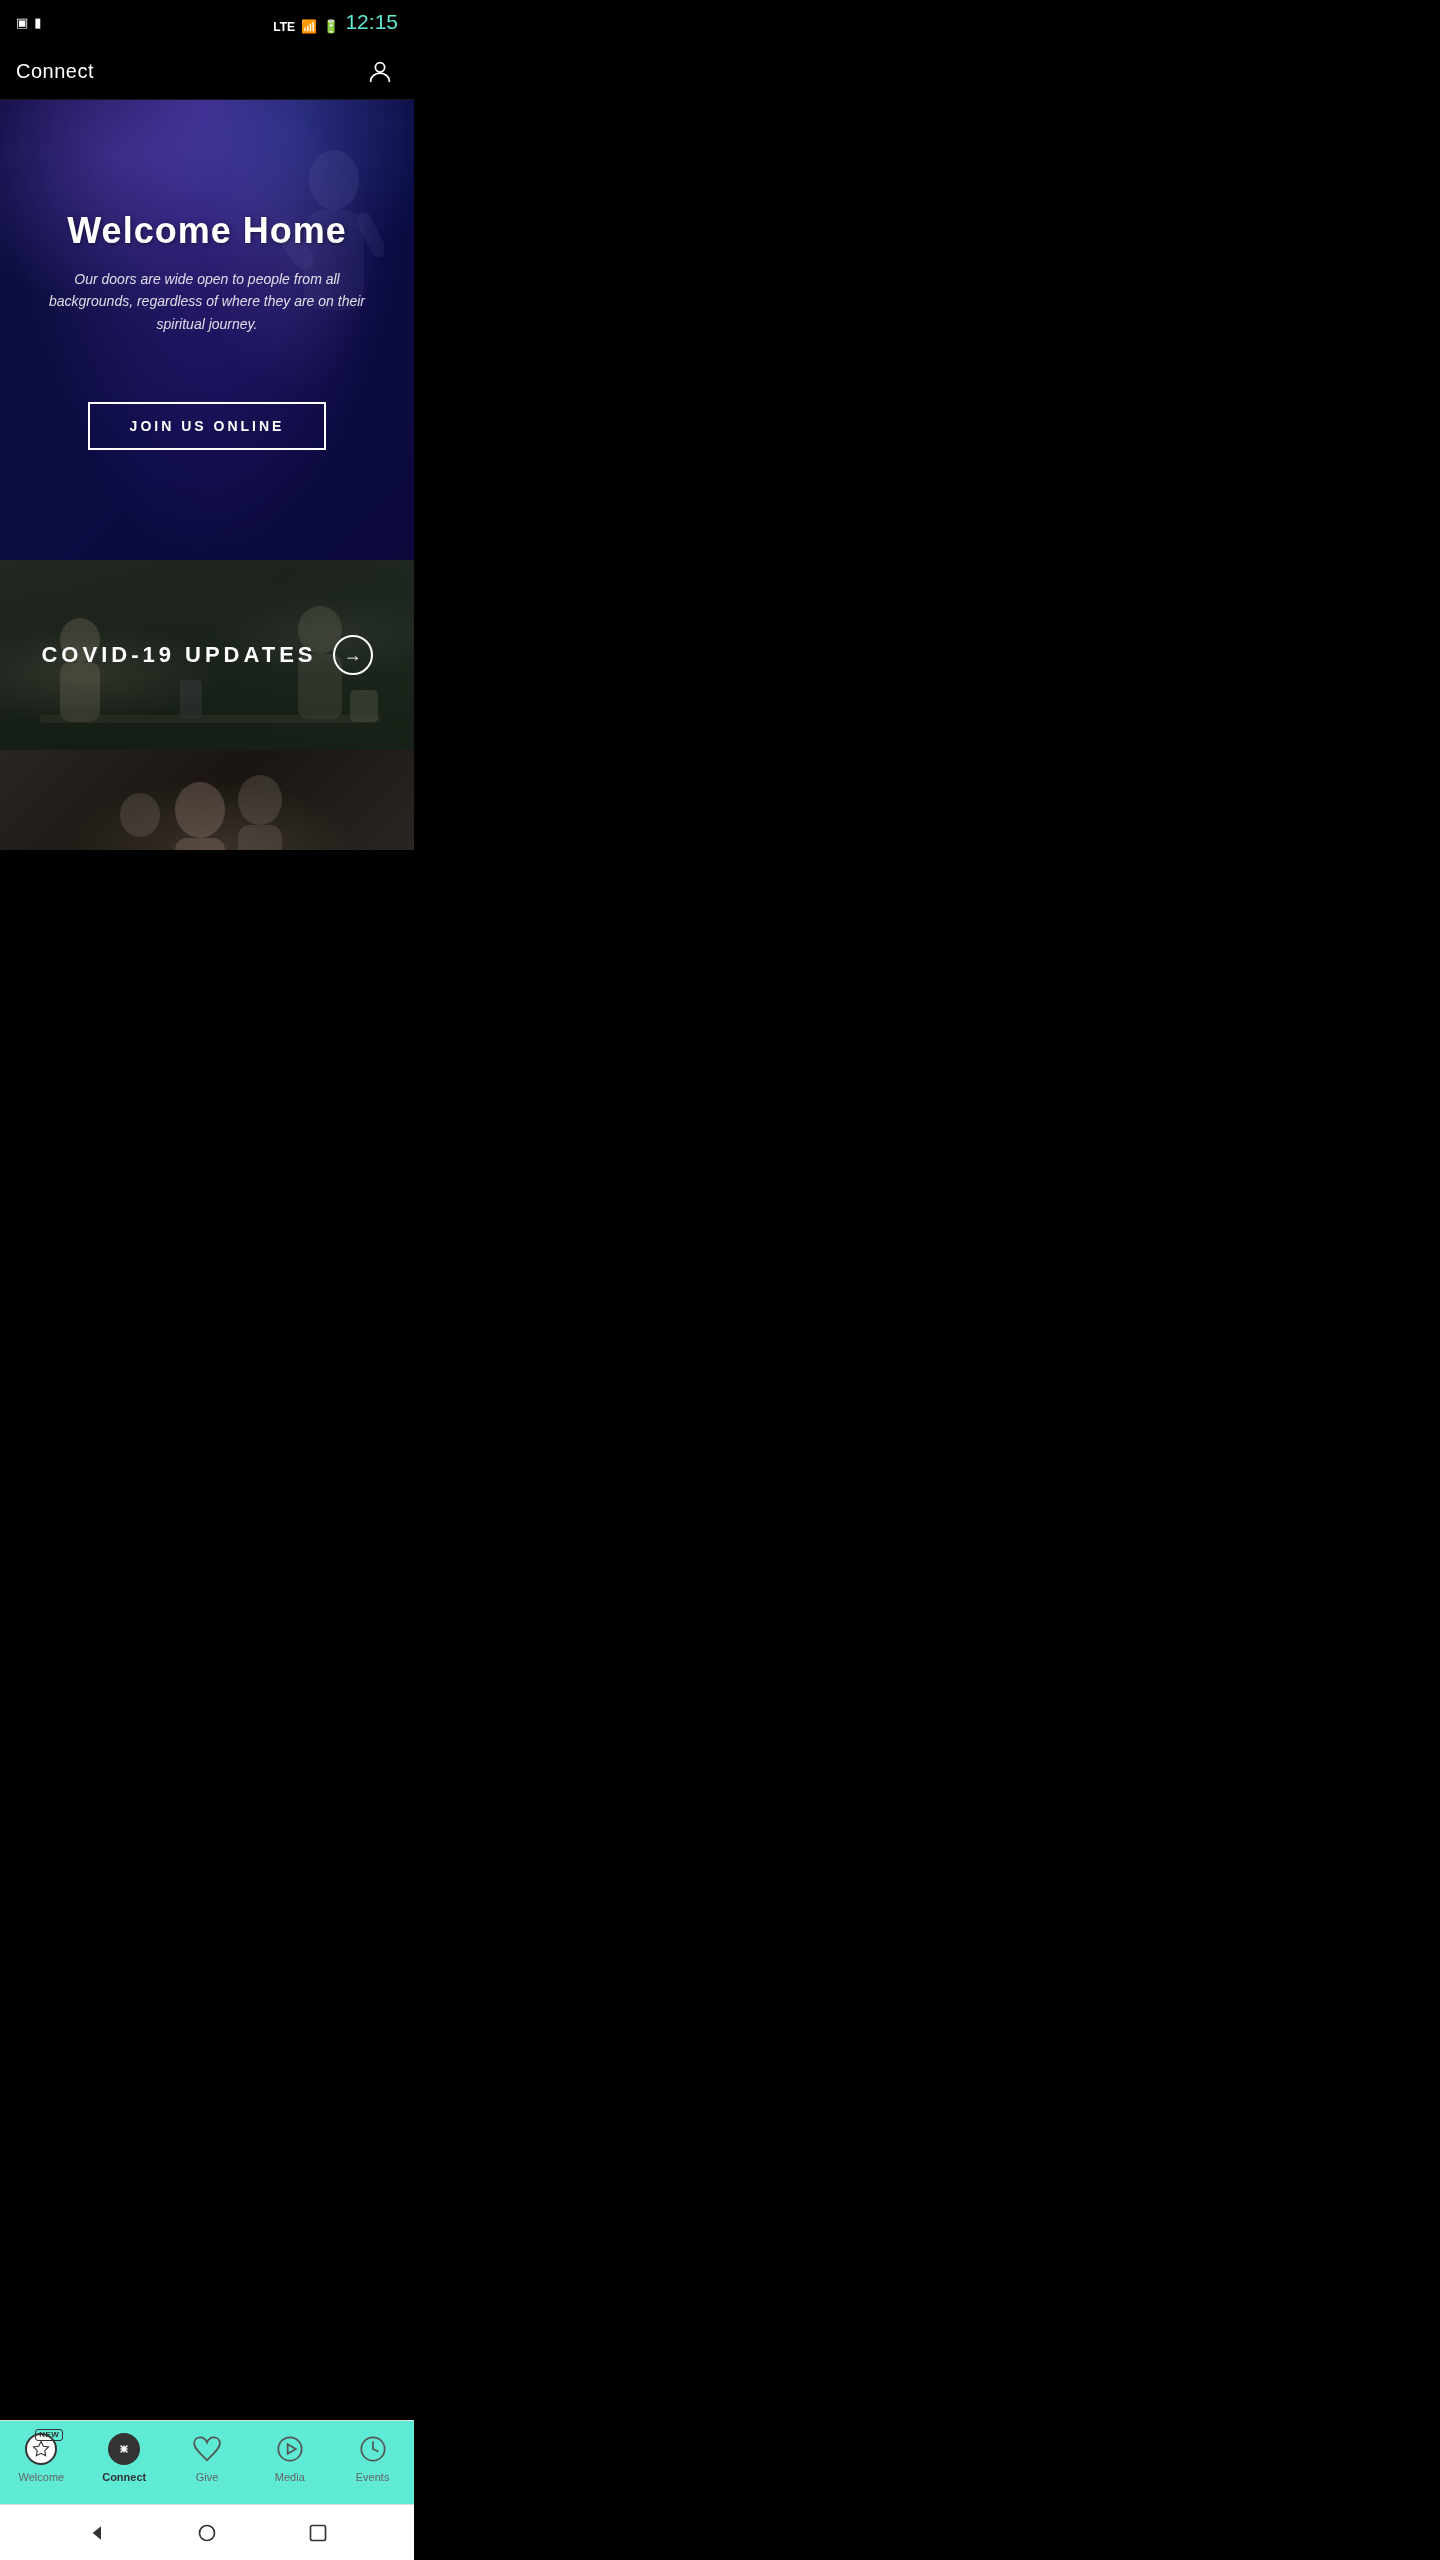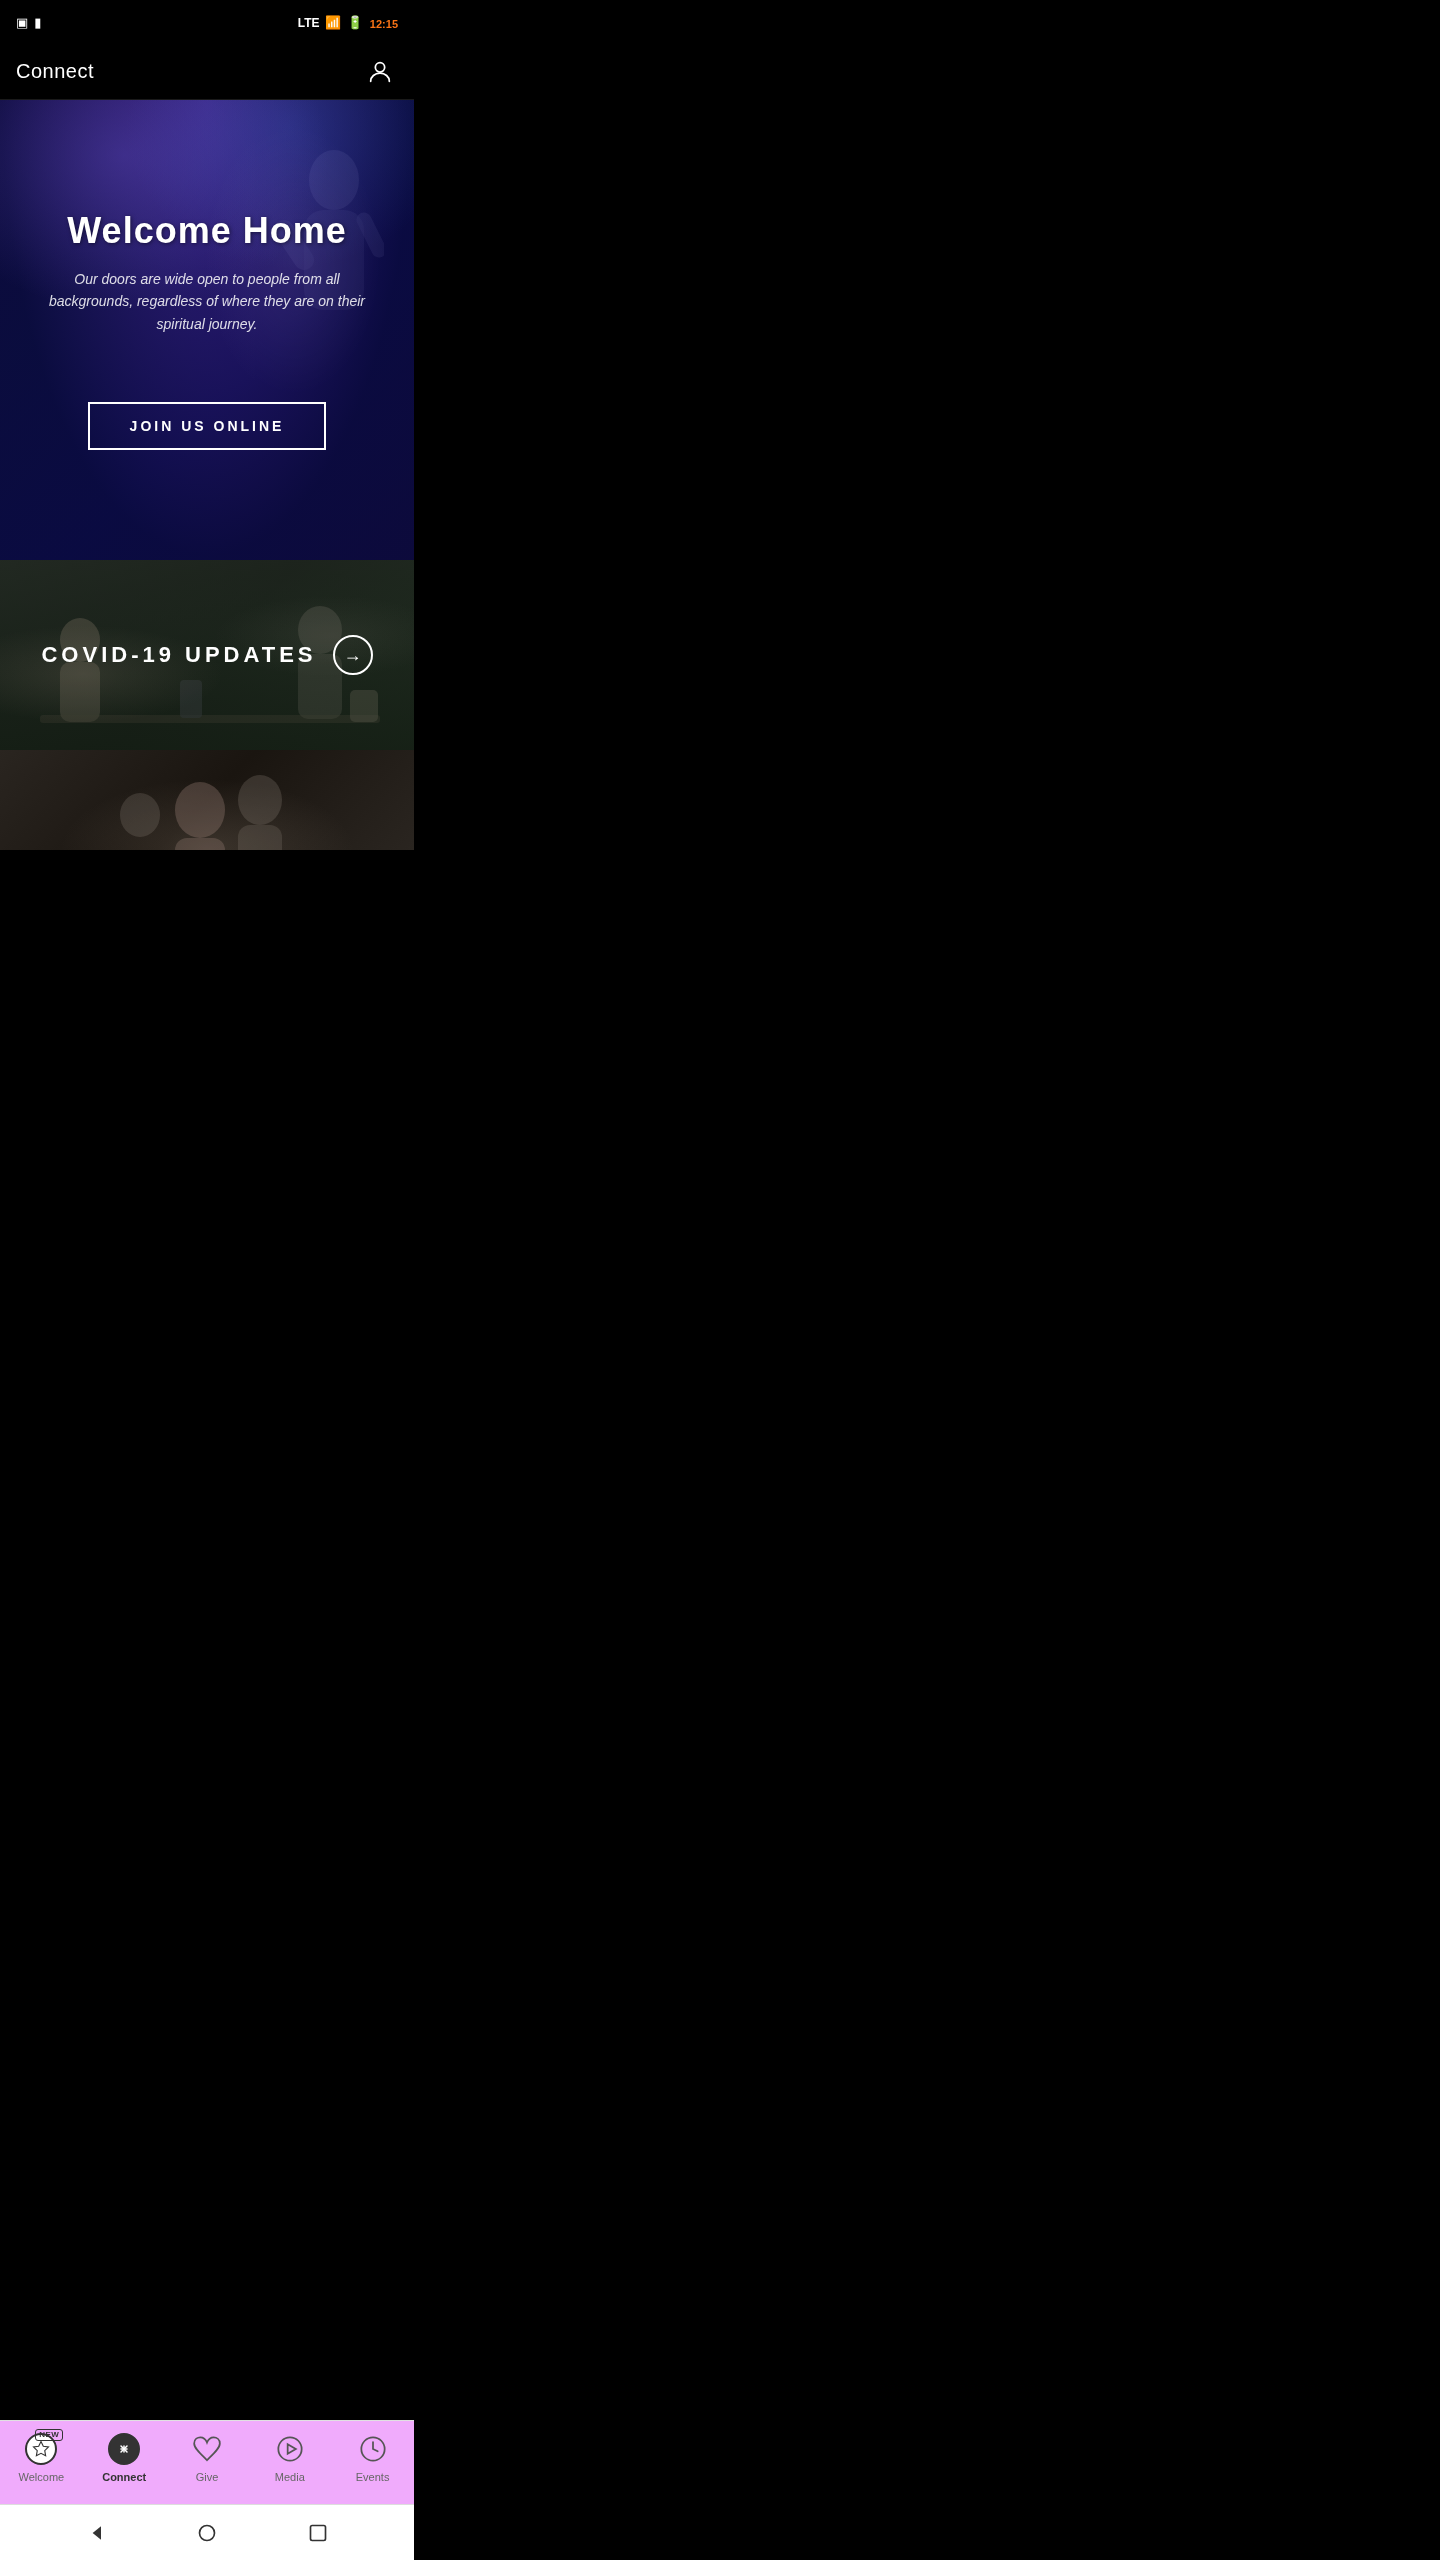--- a/index.html
+++ b/index.html
@@ -34,23 +34,23 @@
       gap: 6px;
     }
 
     .status-bar-right {
       display: flex;
       align-items: flex-end;
       gap: 6px;
     }
 
     .status-time {
-      color: #f97316;
-      font-size: 11px;
-      font-weight: 700;
+      color: #5eead4;
+      font-size: 21px;
+      font-weight: 400;
     }
 
     
     .nav-bar {
       background: #000;
       height: 56px;
       display: flex;
       align-items: center;
       justify-content: space-between;
       padding: 0 16px;
@@ -235,21 +235,21 @@
       position: absolute;
       top: 0; left: 0; right: 0; bottom: 0;
       background: radial-gradient(ellipse at 50% 100%, rgba(180,160,140,0.2) 0%, transparent 50%);
     }
 
     
     .bottom-nav {
       position: fixed;
       bottom: 0;
       width: 414px;
-      background: #f0abfc;
+      background: #5eead4;
       height: 84px;
       display: flex;
       align-items: flex-start;
       justify-content: space-around;
       padding-top: 10px;
       border-top: 1px solid #e0e0e0;
     }
 
     .nav-item {
       display: flex;

